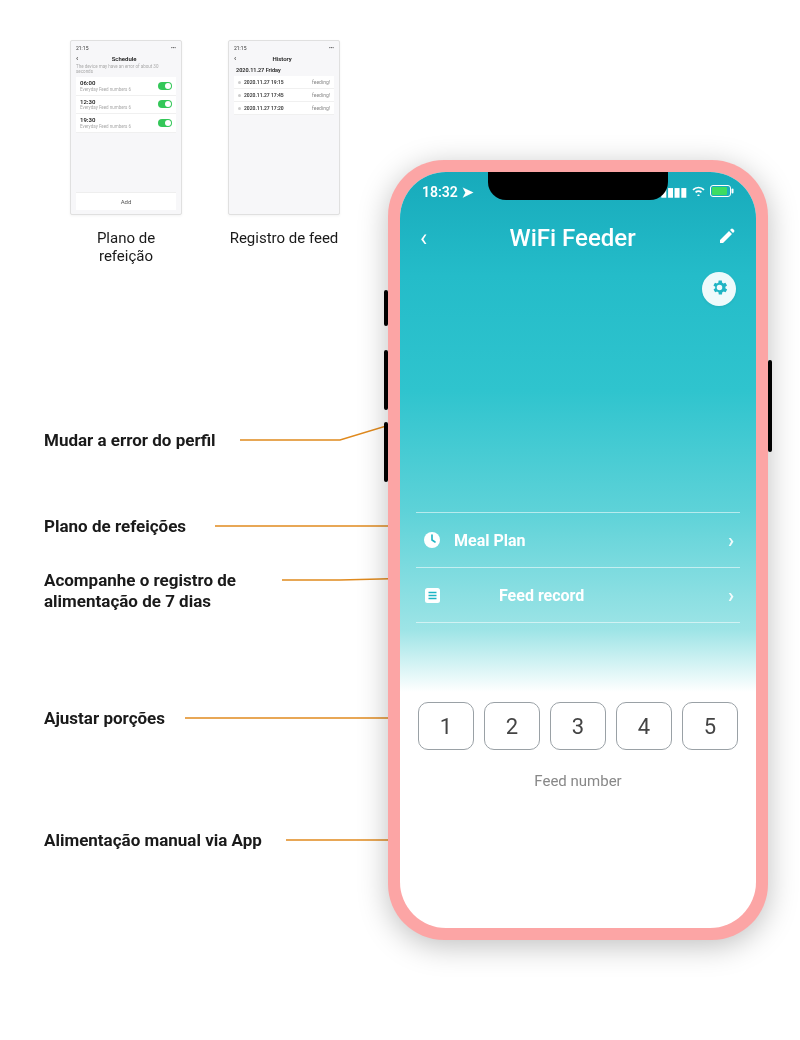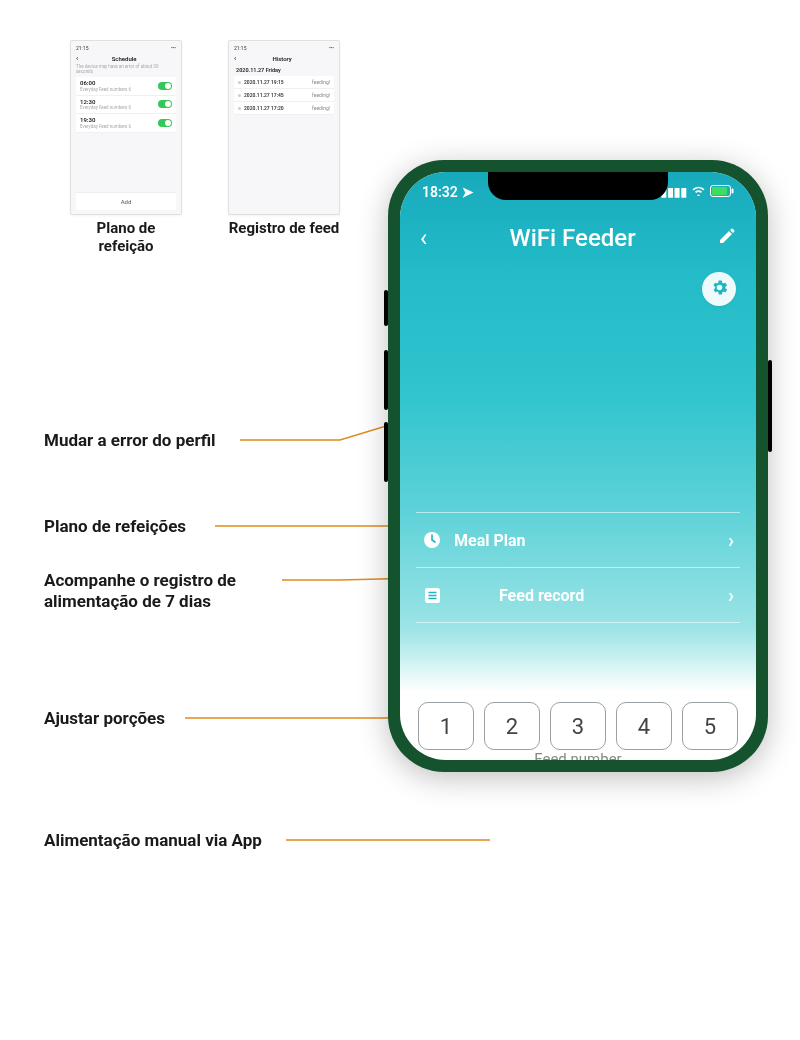--- a/index.html
+++ b/index.html
@@ -15,25 +15,25 @@
   .mini-subhead { font-size: 4.5px; color: #aaa; margin-bottom: 3px; }
   .mini-row { background: #fff; padding: 3px 4px; display: flex; justify-content: space-between; align-items: center; border-bottom: 0.5px solid #f0f0f0; }
   .mini-time { font-size: 6px; font-weight: 600; color: #222; line-height: 1.1; }
   .mini-sub { font-size: 4.5px; color: #aaa; }
   .mini-toggle { width: 14px; height: 8px; background: #34c759; border-radius: 4px; position: relative; }
   .mini-toggle::after { content: ''; position: absolute; width: 6px; height: 6px; background: #fff; border-radius: 50%; top: 1px; right: 1px; }
   .mini-hrow { background: #fff; padding: 3px 4px; display: flex; justify-content: space-between; align-items: center; font-size: 5px; color: #888; border-bottom: 0.5px solid #f0f0f0; }
   .mini-hrow .dot { width: 3px; height: 3px; border-radius: 50%; background: #ccc; margin-right: 3px; flex-shrink: 0; }
   .mini-hrow .stamp { font-size: 5px; font-weight: 600; color: #333; display: flex; align-items: center; }
   .mini-add { margin-top: auto; text-align: center; padding: 5px 0; background: #fff; font-size: 6px; color: #555; border-top: 0.5px solid #eee; }
-  .mini-caption { text-align: center; font-size: 15px; font-weight: 700; color: #1a1a1a; margin-top: 4px; }
+  .mini-caption { text-align: center; font-size: 15px; font-weight: 400; color: #1a1a1a; margin-top: 14px; }
   .mini-hdate { font-size: 5.5px; font-weight: 600; color: #222; padding: 3px 0 3px 2px; }
 
   
-  .phone { position: absolute; top: 160px; left: 388px; width: 380px; height: 612px; background: #14532d; border-radius: 56px; padding: 12px; box-shadow: 0 6px 30px rgba(0,0,0,0.25); }
+  .phone { position: absolute; top: 160px; left: 388px; width: 380px; height: 780px; background: #fca5a5; border-radius: 56px; padding: 12px; box-shadow: 0 6px 30px rgba(0,0,0,0.25); }
   .phone-side-btn { position: absolute; background: #000; border-radius: 3px; }
   .sb1 { left: -4px; top: 130px; width: 4px; height: 36px; }
   .sb2 { left: -4px; top: 190px; width: 4px; height: 60px; }
   .sb3 { left: -4px; top: 262px; width: 4px; height: 60px; }
   .sb4 { right: -4px; top: 200px; width: 4px; height: 92px; }
   .screen { width: 100%; height: 100%; background: #fff; border-radius: 46px; overflow: hidden; position: relative; }
   .notch { position: absolute; top: 0; left: 50%; transform: translateX(-50%); width: 180px; height: 28px; background: #000; border-bottom-left-radius: 18px; border-bottom-right-radius: 18px; z-index: 10; }
 
   .status-bar { position: absolute; top: 0; left: 0; right: 0; height: 40px; display: flex; justify-content: space-between; align-items: center; padding: 0 22px; font-size: 14px; font-weight: 600; color: #fff; z-index: 5; }
   .status-left { display: flex; align-items: center; gap: 4px; }
@@ -54,21 +54,21 @@
   .menu-rows { position: absolute; top: 340px; left: 16px; right: 16px; }
   .menu-row { display: flex; align-items: center; padding: 15px 6px; border-top: 1px solid rgba(255,255,255,0.55); color: #fff; font-size: 16px; font-weight: bold; }
   .menu-row:first-child { border-top: 1px solid rgba(255,255,255,0.55); }
   .menu-row:last-child { border-bottom: 1px solid rgba(255,255,255,0.55); gap: 45px; }
   .menu-icon { width: 20px; height: 20px; margin-right: 12px; display: flex; align-items: center; justify-content: center; }
   .menu-chev { margin-left: auto; font-size: 20px; color: #fff; opacity: 0.9; }
 
   .portions-area { position: absolute; top: 530px; left: 0; right: 0; padding: 0 18px; }
   .portion-btns { display: flex; justify-content: space-between; gap: 10px; }
   .portion-btn { flex: 1; height: 48px; border: 1.5px solid #9aa1a6; border-radius: 10px; display: flex; align-items: center; justify-content: center; font-size: 22px; color: #444; background: #fff; }
-  .feed-num-label { text-align: center; font-size: 15px; color: #888; }
+  .feed-num-label { text-align: center; font-size: 15px; color: #888; margin-top: 22px; }
   .feed-btn { margin: 22px auto 0; width: 210px; height: 50px; background: #1fb5c4; color: #fff; font-size: 18px; border-radius: 26px; display: flex; align-items: center; justify-content: center; }
 
   
   .callouts { position: absolute; left: 44px; top: 430px; width: 280px; }
   .callout { font-size: 17px; font-weight: 700; color: #1a1a1a; line-height: 1.25; margin-bottom: 0; position: absolute; }
   .callout.c1 { top: 0; }
   .callout.c2 { top: 86px; }
   .callout.c3 { top: 140px; width: 260px; }
   .callout.c4 { top: 278px; }
   .callout.c5 { top: 400px; }

